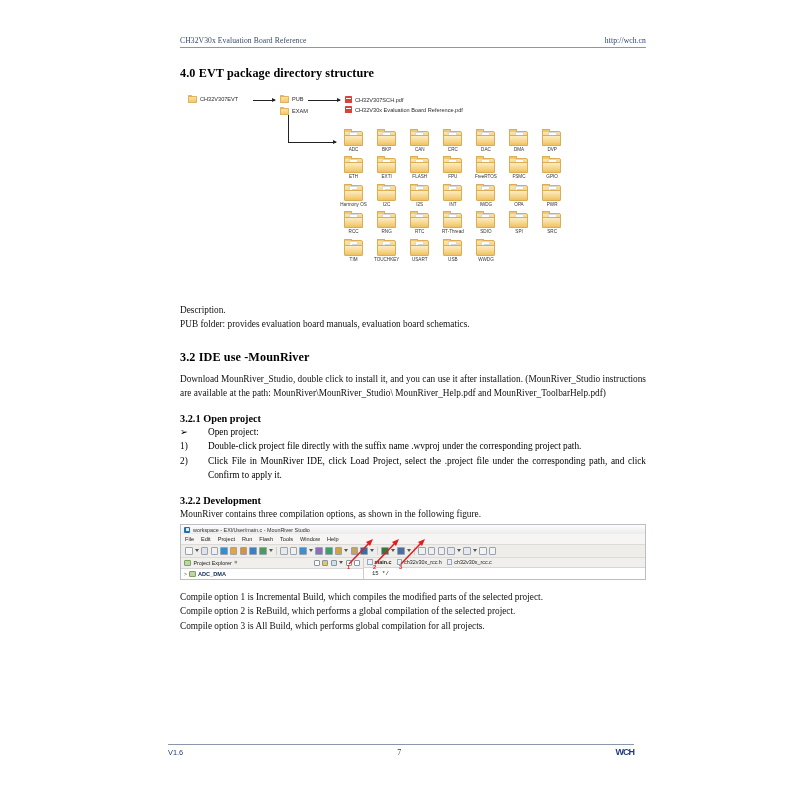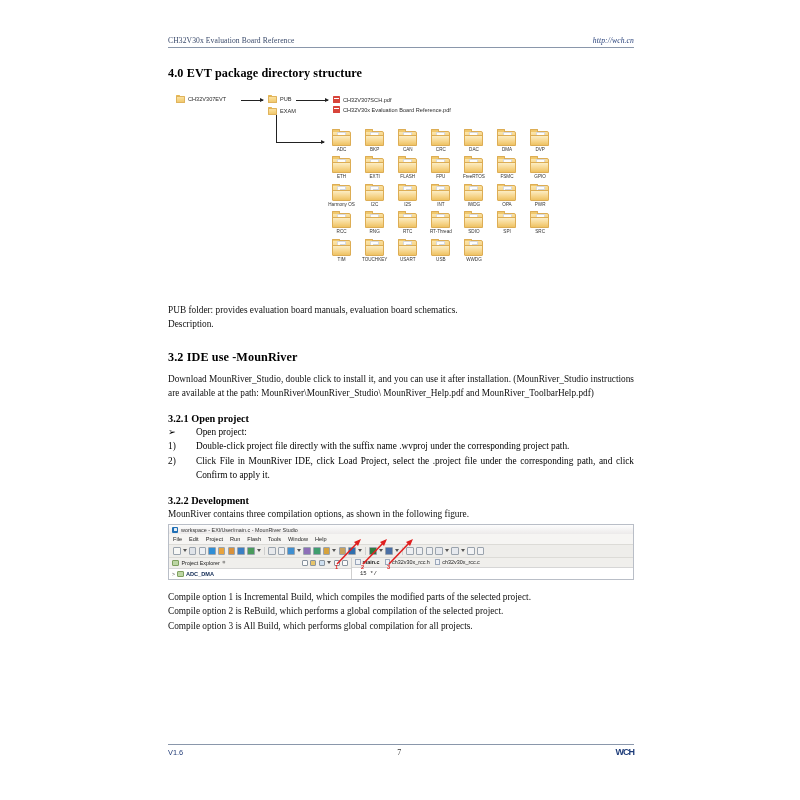--- a/index.html
+++ b/index.html
@@ -10,32 +10,32 @@
     font-family: "Liberation Serif", serif;
   }
   #page {
     position: relative;
     width: 800px; height: 800px;
     background: #ffffff;
     overflow: hidden;
   }
   .content {
     position: absolute;
-    left: 168px; top: 36px;
+    left: 180px; top: 36px;
     width: 466px;
   }
   
   .pg-header {
     display: flex; justify-content: space-between; align-items: flex-end;
     font-size: 7.6px; color: #3a4a6b;
     padding-bottom: 2px;
     border-bottom: 1px solid #8a97ab;
     letter-spacing: .1px;
   }
-  .pg-header .hdr-right { color: #27407a; font-style: italic; }
+  .pg-header .hdr-right { color: #27407a; }
   
   h1.h-sec {
     font-size: 14.5px; font-weight: bold; color: #000;
     margin: 17px 0 0 0; letter-spacing: .2px;
   }
   h2.h-sub {
     font-size: 12.2px; font-weight: bold; color: #000;
     margin: 18px 0 0 0; letter-spacing: .1px;
   }
   h3.h-subsub {
@@ -712,22 +712,22 @@
                 </span>
                 <span class="bf-front"></span>
               </span>
             <span class="glabel">WWDG</span>
           </div>
         </div>
 
       </div>
     </div>
 
+    <div class="line">Description.</div>
     <div class="line">PUB folder: provides evaluation board manuals, evaluation board schematics.</div>
-    <div class="line">Description.</div>
 
     <h2 class="h-sub">3.2 IDE use -MounRiver</h2>
     <p class="body just" style="margin-top:7px;">Download MounRiver_Studio, double click to install it, and you can use it after installation. (MounRiver_Studio instructions are available at the path: MounRiver\MounRiver_Studio\ MounRiver_Help.pdf and MounRiver_ToolbarHelp.pdf)</p>
 
     <h3 class="h-subsub">3.2.1 Open project</h3>
 
     <div class="bullet-row">
       <span class="mk">➢</span>
       <span class="tx">Open project:</span>
     </div>

